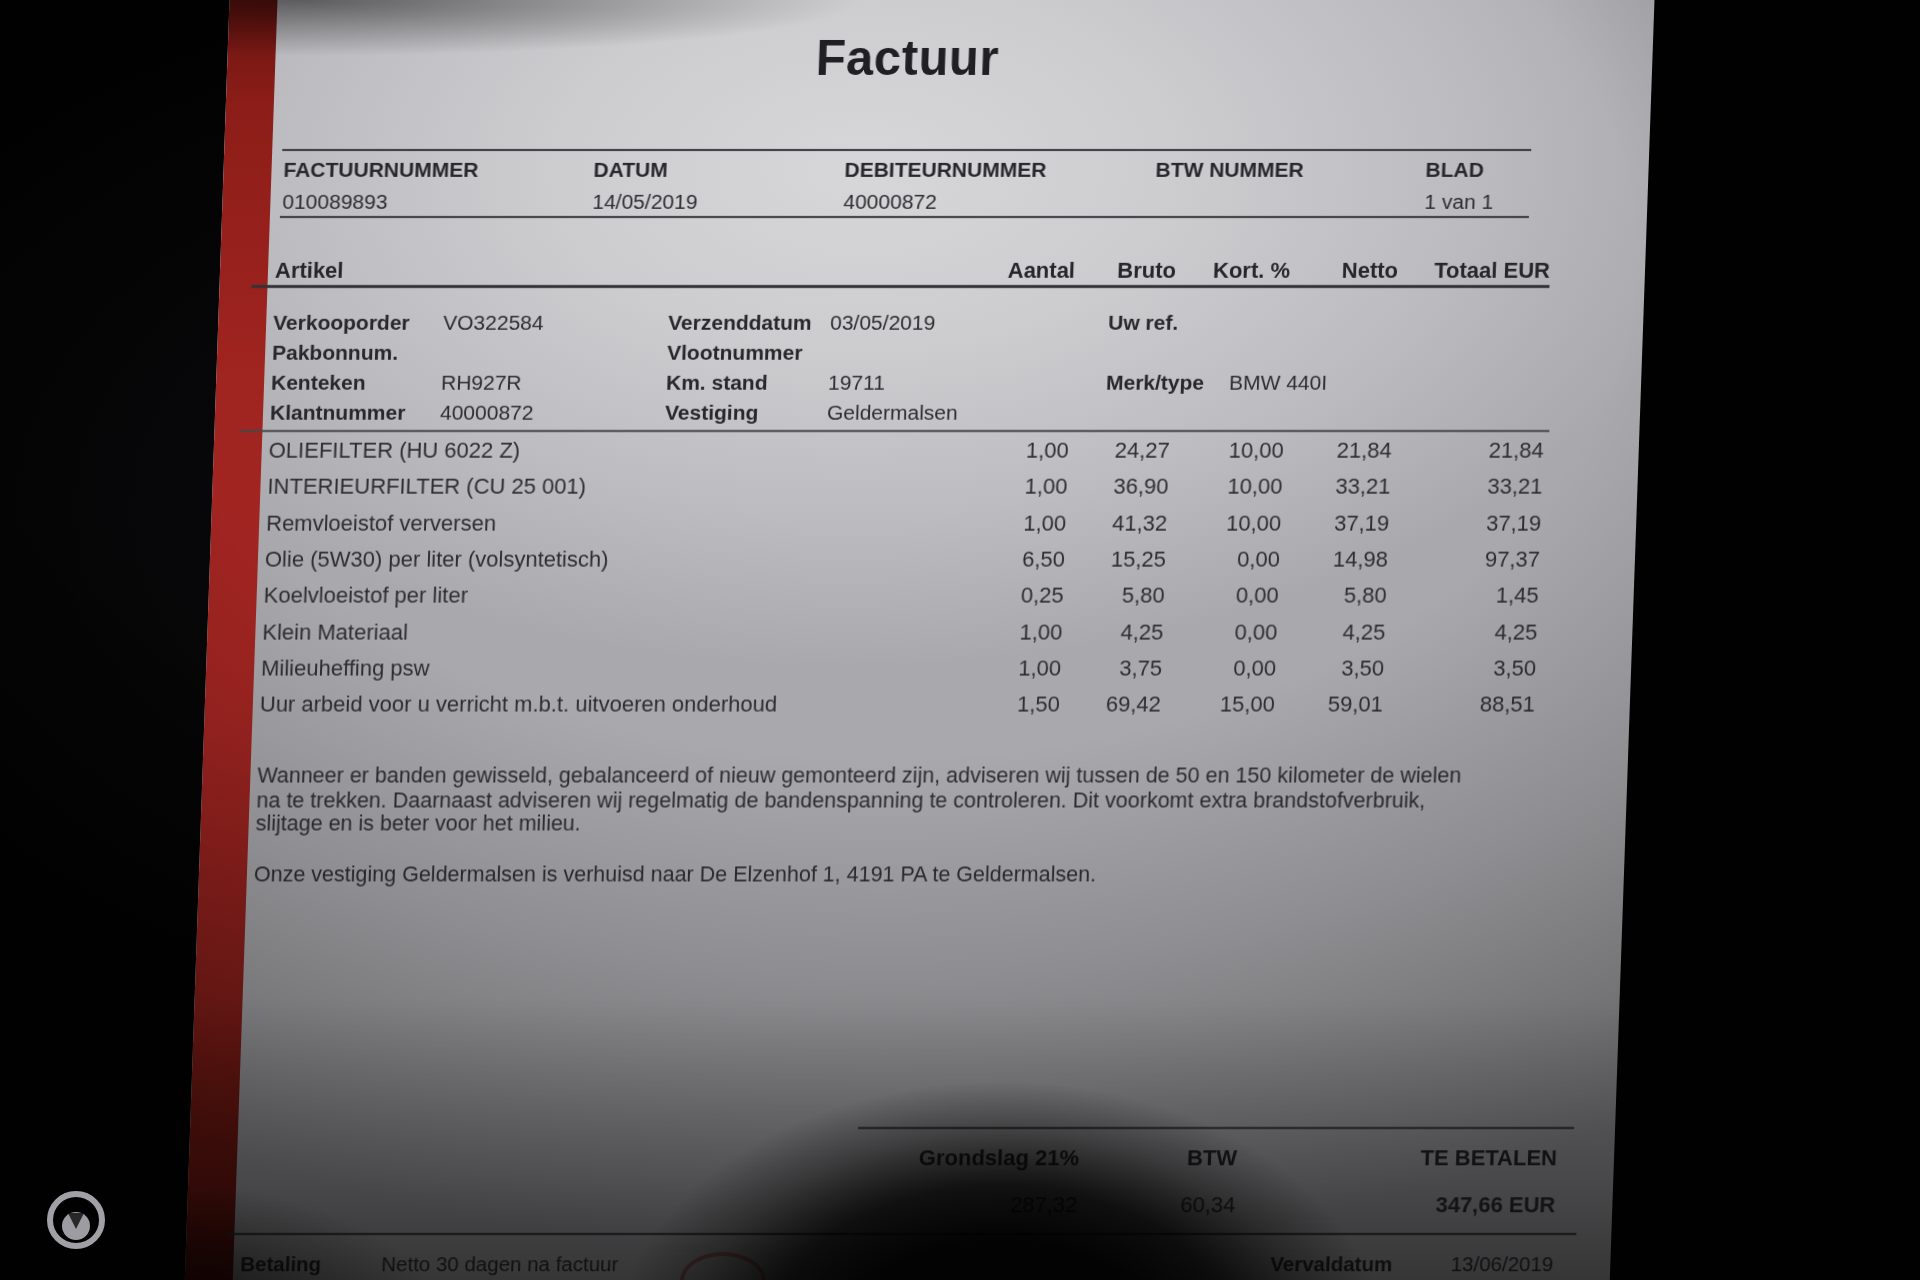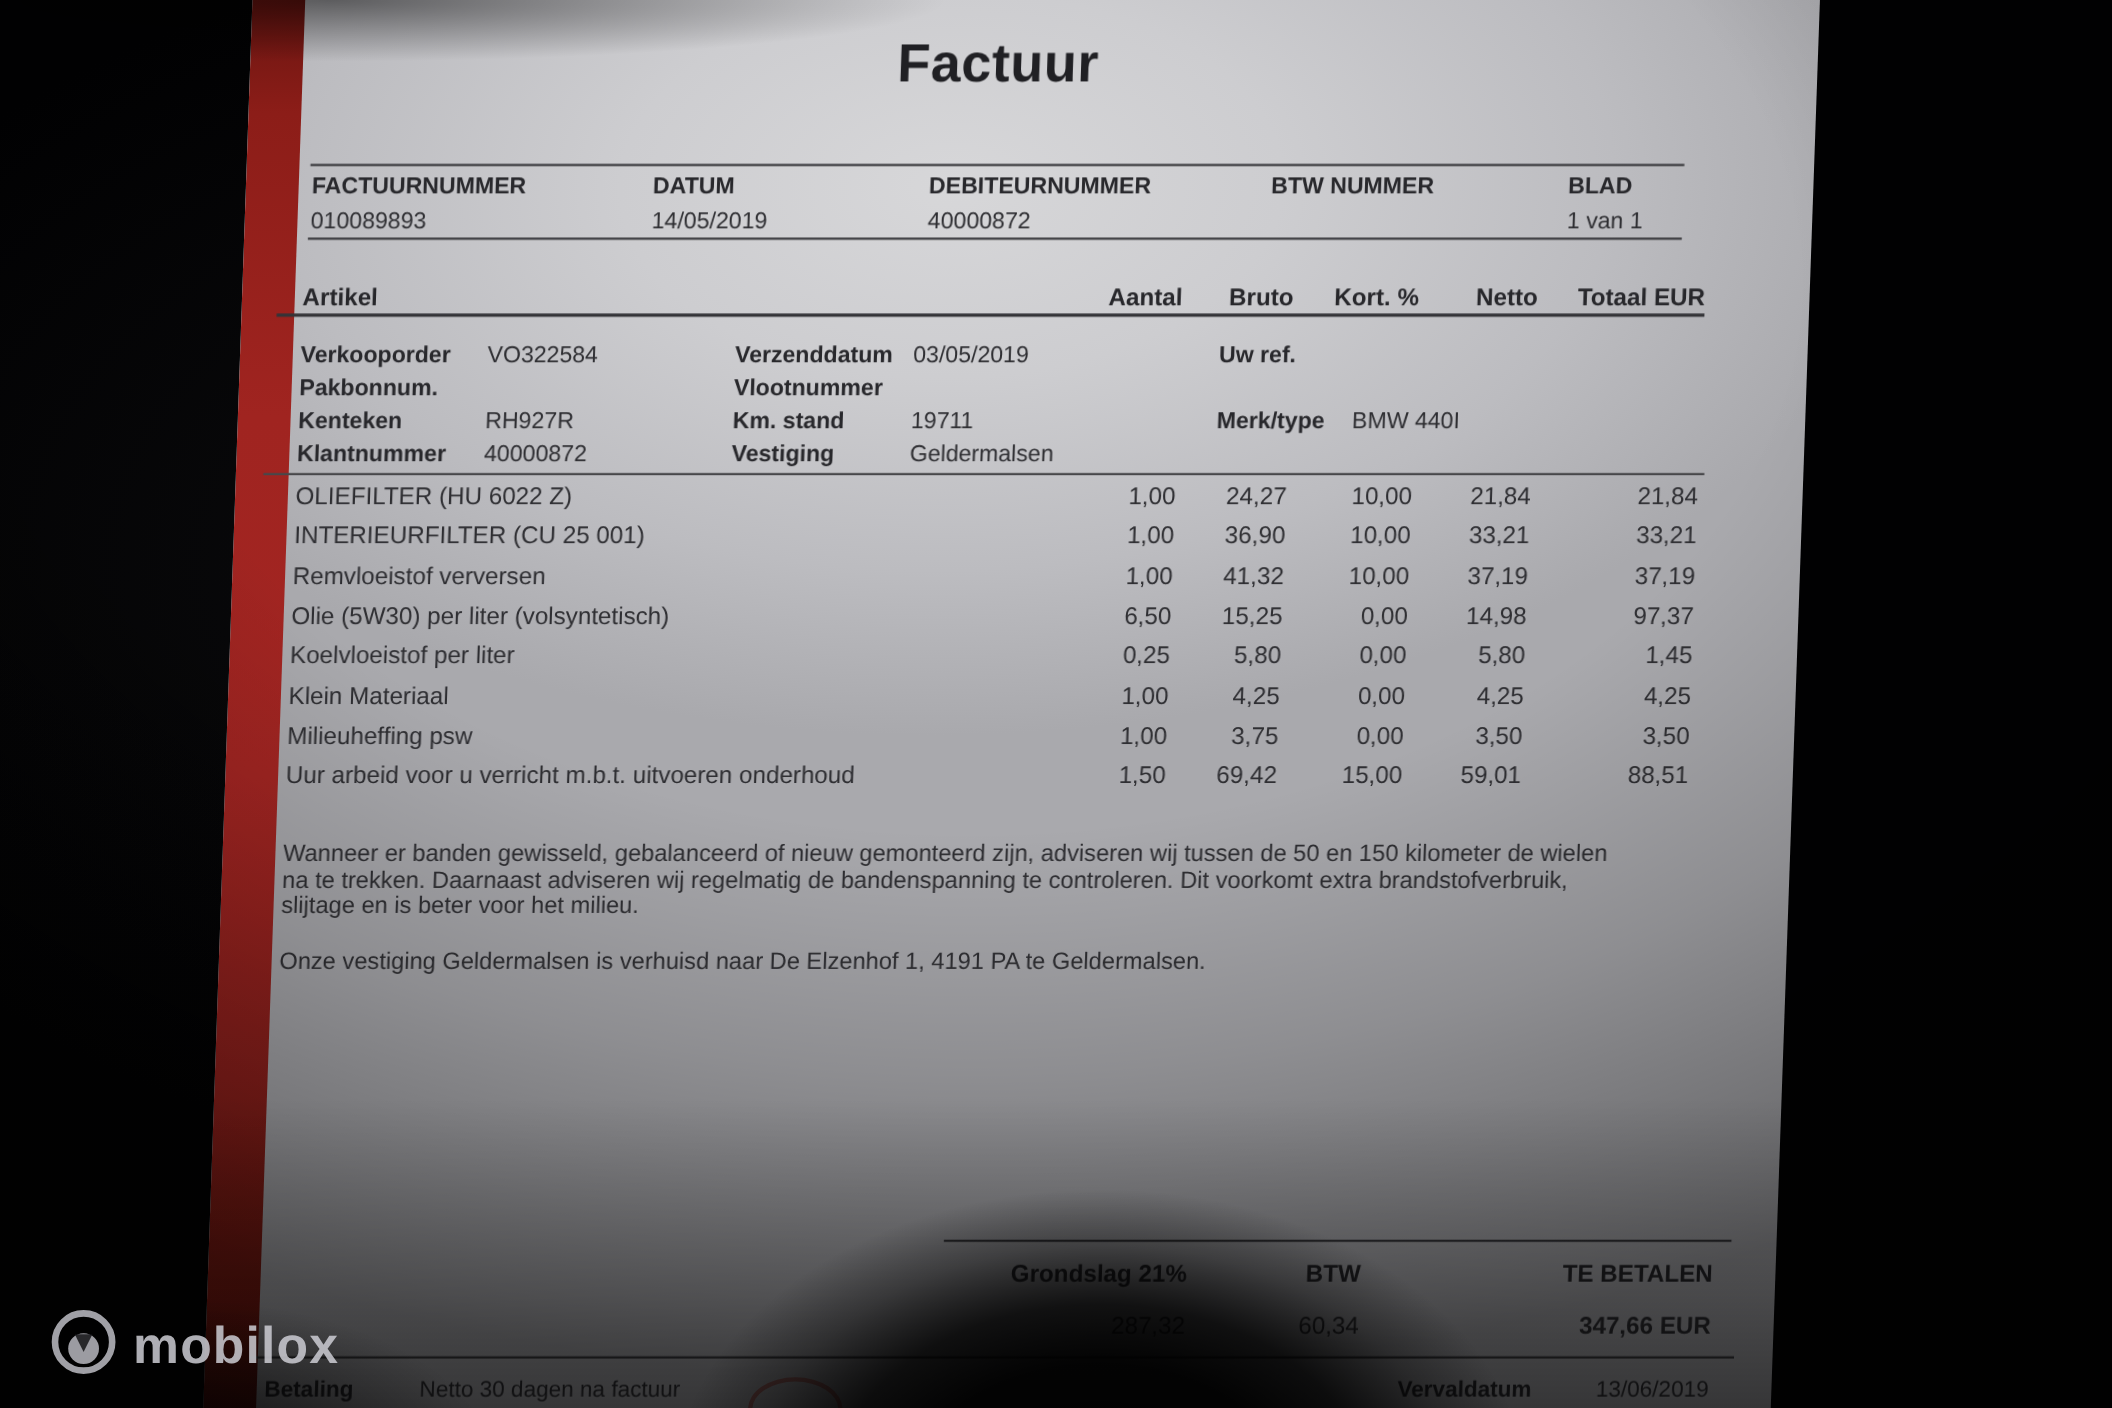--- a/index.html
+++ b/index.html
@@ -195,14 +195,13 @@
 <div class="photo-shade"></div>
 
 <div class="watermark">
   <span>
     <svg width="62" height="62" viewBox="0 0 62 62">
       <circle cx="31" cy="31" r="26" fill="none" stroke="rgba(200,200,208,0.8)" stroke-width="6"></circle>
       <circle cx="31" cy="37" r="14" fill="rgba(195,195,202,0.8)"></circle>
       <polygon points="23,24 39,24 31,40" fill="rgba(20,20,22,0.85)"></polygon>
     </svg>
   </span>
-  <span class="wm-text">mobilox</span>
 </div>
 
 </body></html>

